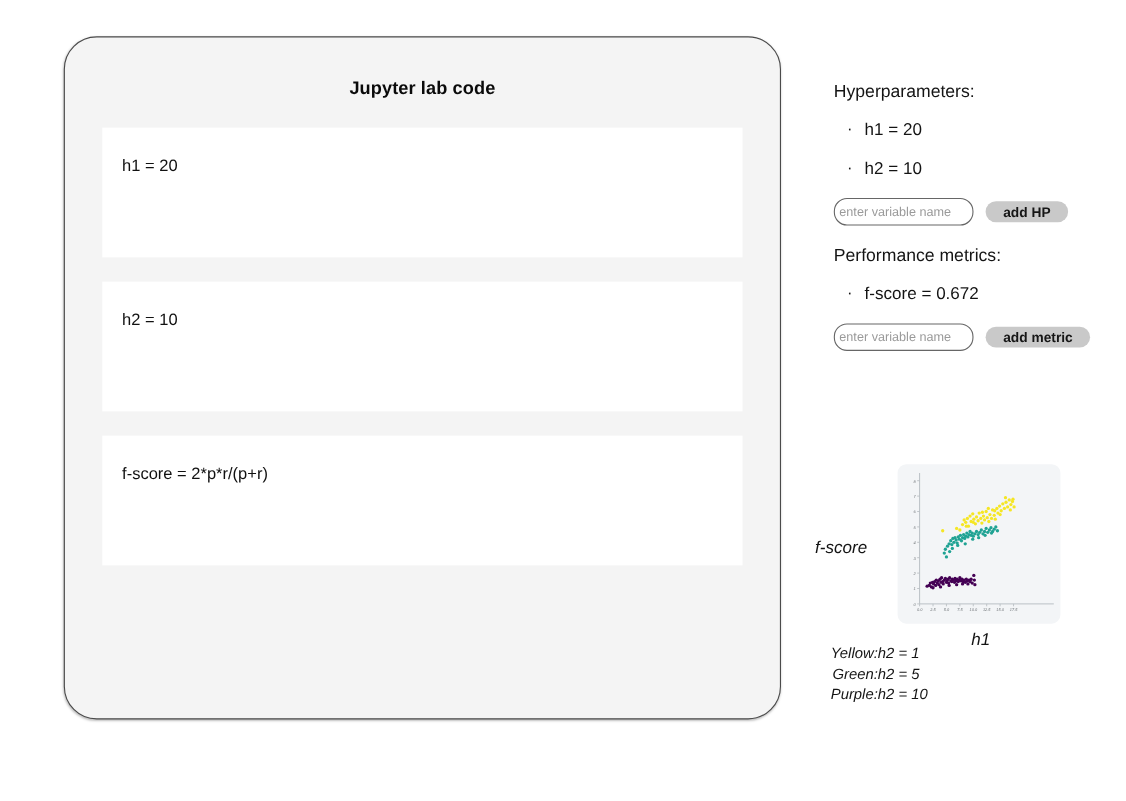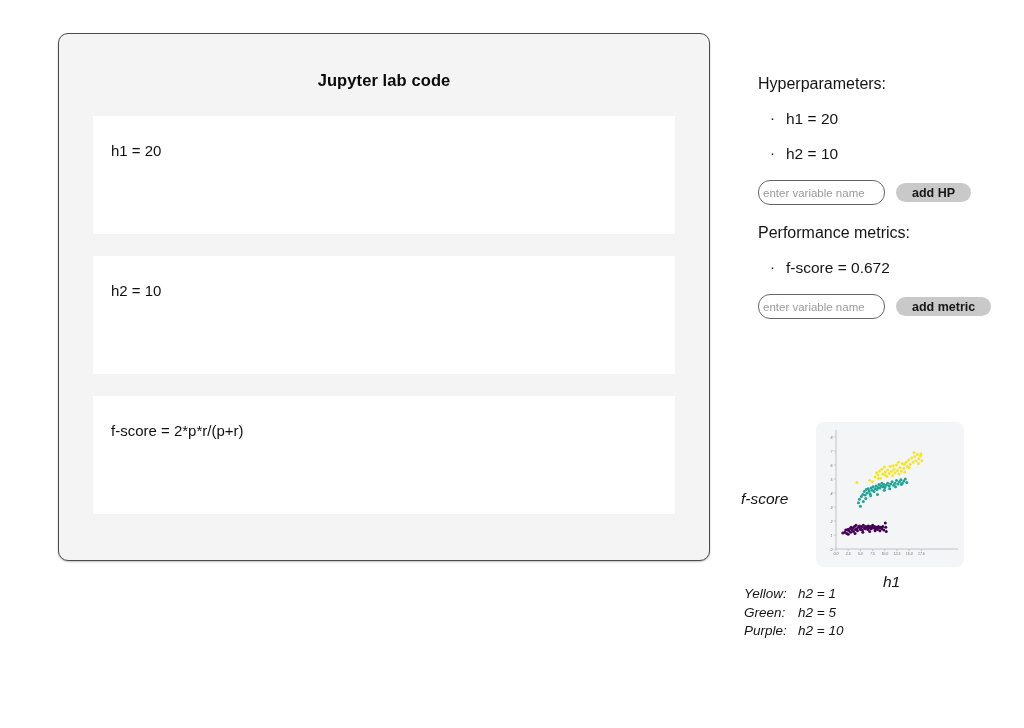--- a/index.html
+++ b/index.html
@@ -12,24 +12,24 @@
     overflow: hidden;
     position: relative;
   }
 
   
   #jupyter-card {
     position: absolute;
     left: 58px;
     top: 33px;
     width: 652px;
-    height: 528px;
+    height: 621px;
     background: #f4f4f4;
     border: 1.4px solid #4a4a4a;
-    border-radius: 10px;
+    border-radius: 30px;
     box-shadow: 0 1px 2px rgba(0,0,0,0.25);
   }
   #jupyter-card-title {
     text-align: center;
     font-size: 16.5px;
     font-weight: bold;
     color: #0a0a0a;
     margin-top: 37px;
     letter-spacing: 0.1px;
   }
@@ -149,21 +149,21 @@
   #plot-svg { display: block; }
 
   #legend {
     position: absolute;
     left: 4px;
     top: 165px;
     font-size: 13.5px;
     color: #151515;
     line-height: 1.38;
   }
-  .legend-row { display: flex; }
+  .legend-row { display: flex; text-align: right; }
   .legend-color-name { width: 54px; }
 </style>
 </head>
 <body>
 
 <div id="jupyter-card">
   <div id="jupyter-card-title">Jupyter lab code</div>
   <div class="cell-list">
     <div class="cell cell-code">
       <p>h1 = 20</p>

